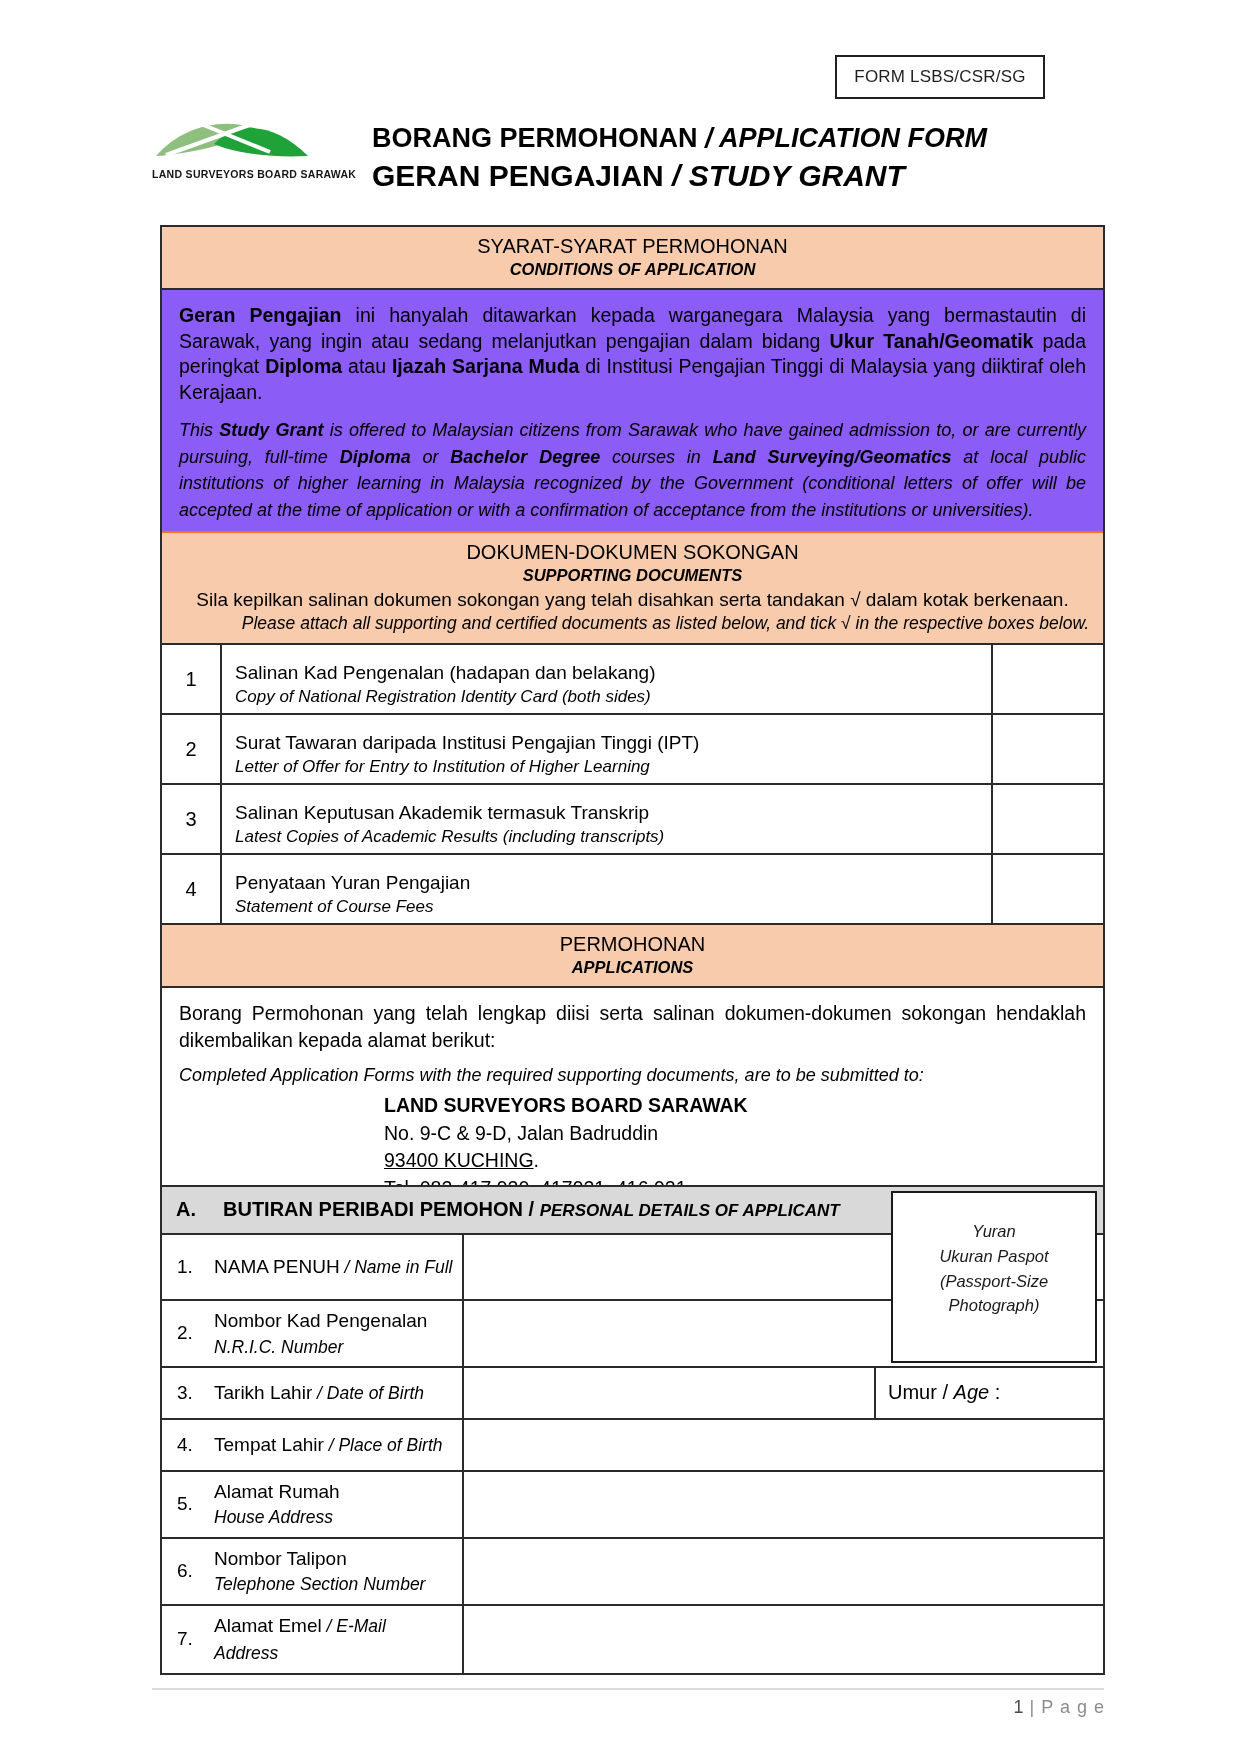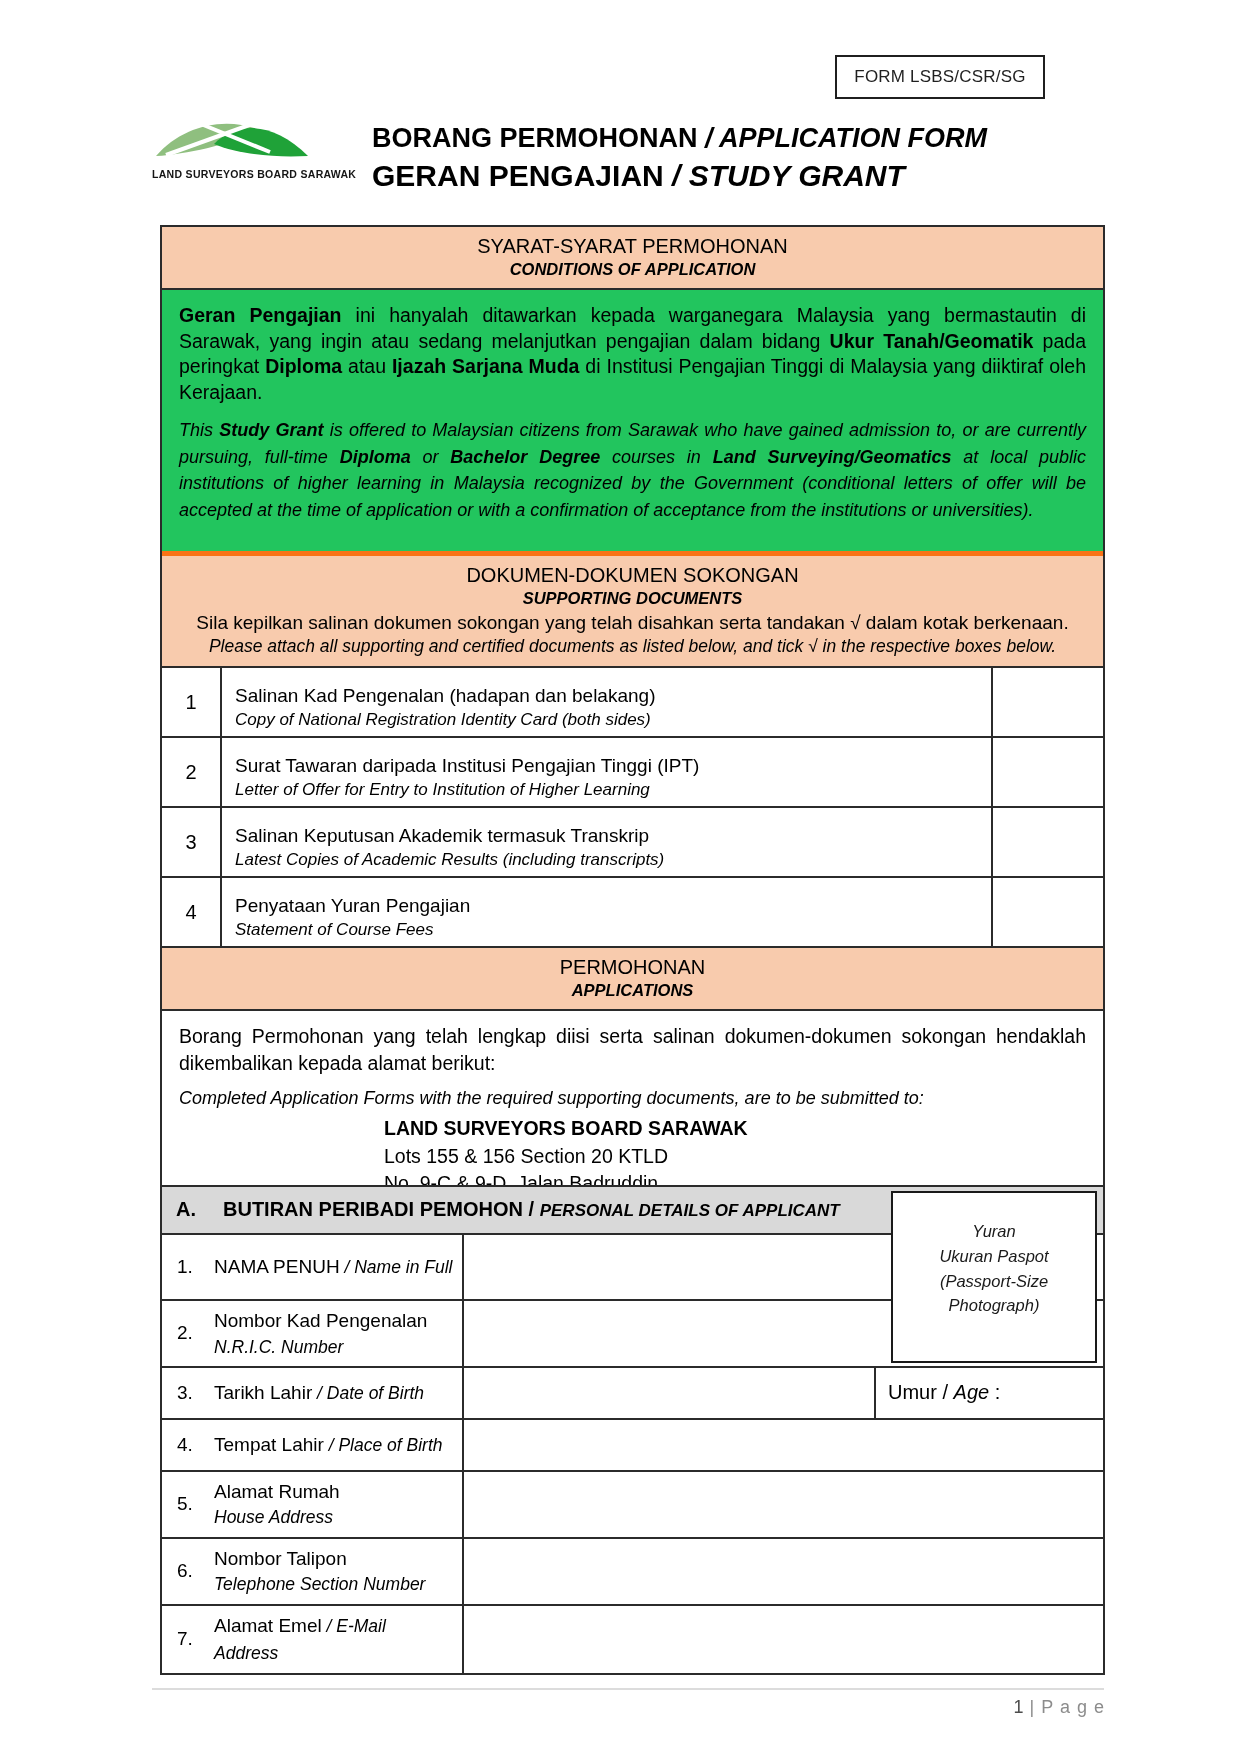--- a/index.html
+++ b/index.html
@@ -29,23 +29,23 @@
 
   
   .main-table {
     position:absolute; top:225px; left:160px; width:945px;
     border:2px solid #2b2b2b;
   }
   .sect-head { background:#F8CBAD; border-bottom:2px solid #2b2b2b; text-align:center; padding:8px 14px 9px; }
   .sh-my { font-size:20px; font-weight:normal; }
   .sh-en { font-size:16.5px; font-weight:bold; font-style:italic; margin-top:2px; }
   .sh-note-my { font-size:19px; margin-top:4px; }
-  .sh-note-en { font-size:17.5px; font-style:italic; margin-top:2px; }
-
-  .cond-body { padding:13px 17px 28px; border-bottom:5px solid #f97316; background:#22c55e; }
+  .sh-note-en { font-size:17.5px; font-style:italic; margin-top:2px;text-align:right; }
+
+  .cond-body { padding:13px 17px 8px; border-bottom:2px solid #f97316; background:#8b5cf6; }
   .p-my { font-size:19.5px; line-height:1.32; text-align:justify; }
   .p-en { font-size:18px; line-height:1.48; text-align:justify; margin-top:11px; font-style:italic; }
 
   .doc-row { display:flex; border-bottom:2px solid #2b2b2b; background:#fff; }
   .doc-num { width:60px; flex:none; border-right:2px solid #2b2b2b; display:flex; align-items:center; justify-content:center; font-size:20px; }
   .doc-desc { flex:1; padding:16px 13px 6px; border-right:2px solid #2b2b2b; }
   .doc-my { font-size:19px; line-height:1.3; }
   .doc-en { font-size:17px; font-style:italic; line-height:1.25; }
   .doc-tick { width:110px; flex:none; background:#fff; cursor:pointer; }
 
@@ -173,21 +173,20 @@
     <div class="sect-head">
       <div class="sh-my">PERMOHONAN</div>
       <div class="sh-en">APPLICATIONS</div>
     </div>
 
     <div class="apps-body">
       <p class="apps-my">Borang Permohonan yang telah lengkap diisi serta salinan dokumen-dokumen sokongan hendaklah dikembalikan kepada alamat berikut:</p>
       <p class="apps-en">Completed Application Forms with the required supporting documents, are to be submitted to:</p>
       <div class="address">
         <div class="addr-name">LAND SURVEYORS BOARD SARAWAK</div>
-        <div>Lots 155 &amp; 156 Section 20 KTLD</div>
         <div>No. 9-C &amp; 9-D, Jalan Badruddin</div>
         <div><span class="addr-city">93400 KUCHING</span><span>.</span></div>
         <div>Tel. 082-417 920, 417921, 416 921</div>
         <div>Fax 082-246 149.</div>
       </div>
     </div>
   </div>
 
   <div class="a-table">
 

